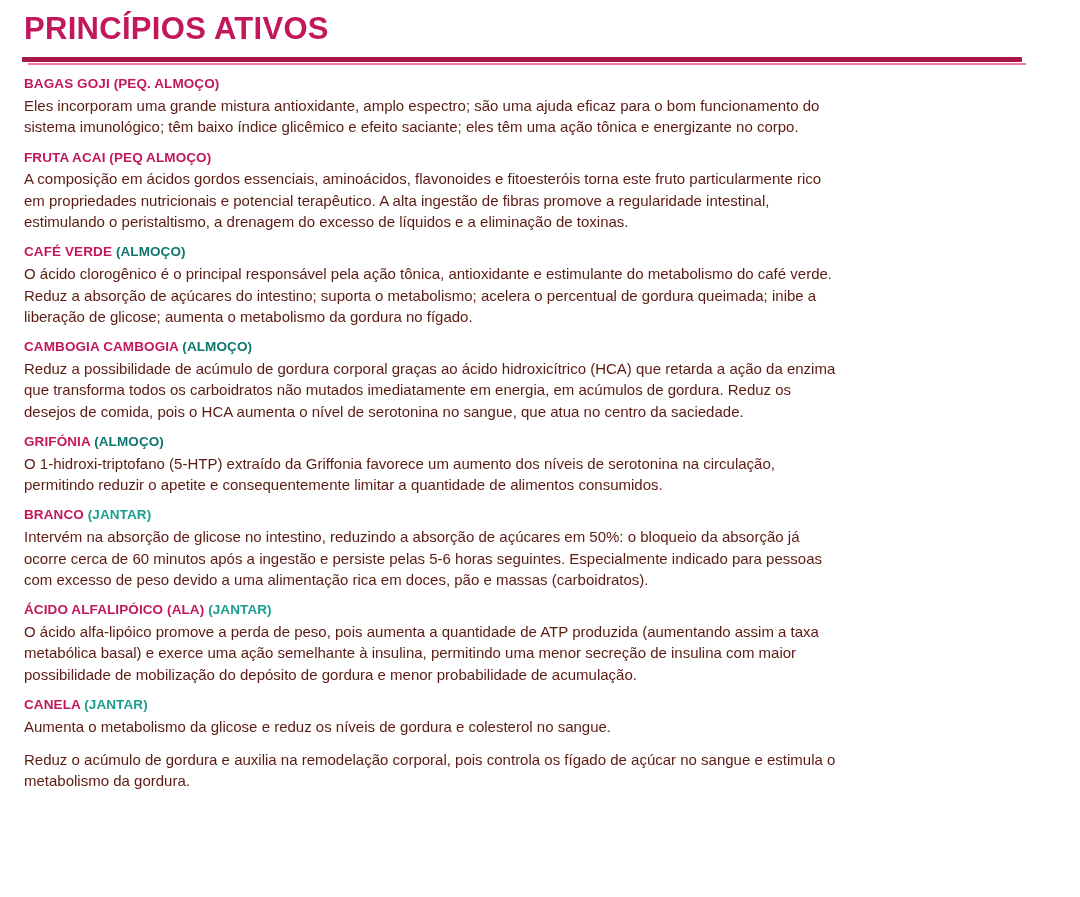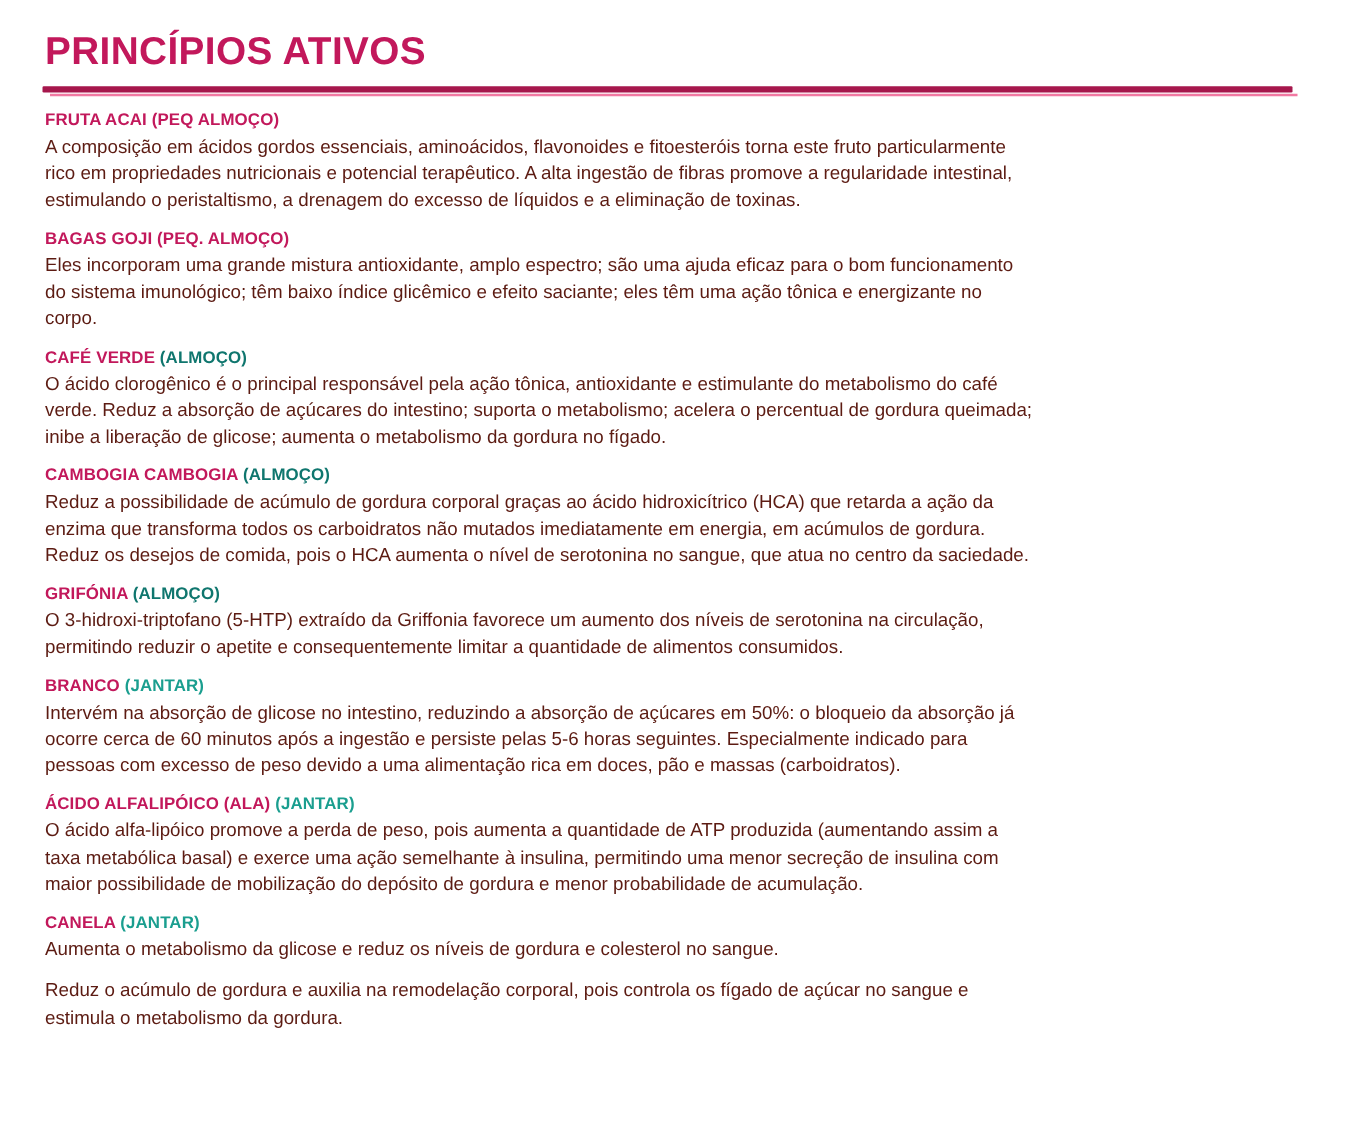--- a/index.html
+++ b/index.html
@@ -14,21 +14,21 @@
     color: #5a1a10;
     -webkit-font-smoothing: antialiased;
     overflow: hidden;
   }
 
   .page {
     position: relative;
     width: 864px;
     height: 897px;
     box-sizing: border-box;
-    padding: 12px;
+    padding: 0;
   }
 
   
   .title-block {
     padding: 12px 0 0 24px;
   }
   .page-title {
     font-family: "Liberation Sans", sans-serif;
     font-size: 31px;
     font-weight: bold;
@@ -116,40 +116,40 @@
   </div>
 
   <div class="divider">
     <div class="bar-main"></div>
     <div class="bar-sub"></div>
   </div>
 
   <div class="content">
 
   <div class="section">
+        <div class="section-heading"><span class="heading-name">BAGAS GOJI</span> <span class="heading-tag">(PEQ. ALMOÇO)</span></div>
+        <p class="section-body">Eles incorporam uma grande mistura antioxidante, amplo espectro; são uma ajuda eficaz para o bom funcionamento do sistema imunológico; têm baixo índice glicêmico e efeito saciante; eles têm uma ação tônica e energizante no corpo.</p>
+      </div>
+      <div class="section">
         <div class="section-heading"><span class="heading-name">FRUTA ACAI</span> <span class="heading-tag">(PEQ ALMOÇO)</span></div>
         <p class="section-body">A composição em ácidos gordos essenciais, aminoácidos, flavonoides e fitoesteróis torna este fruto particularmente rico em propriedades nutricionais e potencial terapêutico. A alta ingestão de fibras promove a regularidade intestinal, estimulando o peristaltismo, a drenagem do excesso de líquidos e a eliminação de toxinas.</p>
-      </div>
-      <div class="section">
-        <div class="section-heading"><span class="heading-name">BAGAS GOJI</span> <span class="heading-tag">(PEQ. ALMOÇO)</span></div>
-        <p class="section-body">Eles incorporam uma grande mistura antioxidante, amplo espectro; são uma ajuda eficaz para o bom funcionamento do sistema imunológico; têm baixo índice glicêmico e efeito saciante; eles têm uma ação tônica e energizante no corpo.</p>
       </div>
       <div class="section">
         <div class="section-heading"><span class="heading-name">CAFÉ VERDE</span> <span class="heading-tag tag-almoco">(ALMOÇO)</span></div>
         <p class="section-body">O ácido clorogênico é o principal responsável pela ação tônica, antioxidante e estimulante do metabolismo do café verde. Reduz a absorção de açúcares do intestino; suporta o metabolismo; acelera o percentual de gordura queimada; inibe a liberação de glicose; aumenta o metabolismo da gordura no fígado.</p>
       </div>
       <div class="section">
         <div class="section-heading"><span class="heading-name">CAMBOGIA CAMBOGIA</span> <span class="heading-tag tag-almoco">(ALMOÇO)</span></div>
         <p class="section-body">Reduz a possibilidade de acúmulo de gordura corporal graças ao ácido hidroxicítrico (HCA) que retarda a ação da enzima que transforma todos os carboidratos não mutados imediatamente em energia, em acúmulos de gordura. Reduz os desejos de comida, pois o HCA aumenta o nível de serotonina no sangue, que atua no centro da saciedade.</p>
       </div>
       <div class="section">
       </div>
       <div class="section">
         <div class="section-heading"><span class="heading-name">GRIFÓNIA</span> <span class="heading-tag tag-almoco">(ALMOÇO)</span></div>
-        <p class="section-body">O 3-hidroxi-triptofano (5-HTP) extraído da Griffonia favorece um aumento dos níveis de serotonina na circulação, permitindo reduzir o apetite e consequentemente limitar a quantidade de alimentos consumidos.</p>
+        <p class="section-body">O 1-hidroxi-triptofano (5-HTP) extraído da Griffonia favorece um aumento dos níveis de serotonina na circulação, permitindo reduzir o apetite e consequentemente limitar a quantidade de alimentos consumidos.</p>
       </div>
       <div class="section">
         <div class="section-heading"><span class="heading-name">BRANCO</span> <span class="heading-tag tag-jantar">(JANTAR)</span></div>
         <p class="section-body">Intervém na absorção de glicose no intestino, reduzindo a absorção de açúcares em 50%: o bloqueio da absorção já ocorre cerca de 60 minutos após a ingestão e persiste pelas 5-6 horas seguintes. Especialmente indicado para pessoas com excesso de peso devido a uma alimentação rica em doces, pão e massas (carboidratos).</p>
       </div>
       <div class="section">
         <div class="section-heading"><span class="heading-name">ÁCIDO ALFALIPÓICO (ALA)</span> <span class="heading-tag tag-jantar">(JANTAR)</span></div>
         <p class="section-body">O ácido alfa-lipóico promove a perda de peso, pois aumenta a quantidade de ATP produzida (aumentando assim a taxa metabólica basal) e exerce uma ação semelhante à insulina, permitindo uma menor secreção de insulina com maior possibilidade de mobilização do depósito de gordura e menor probabilidade de acumulação.</p>
       </div>
       <div class="section">

